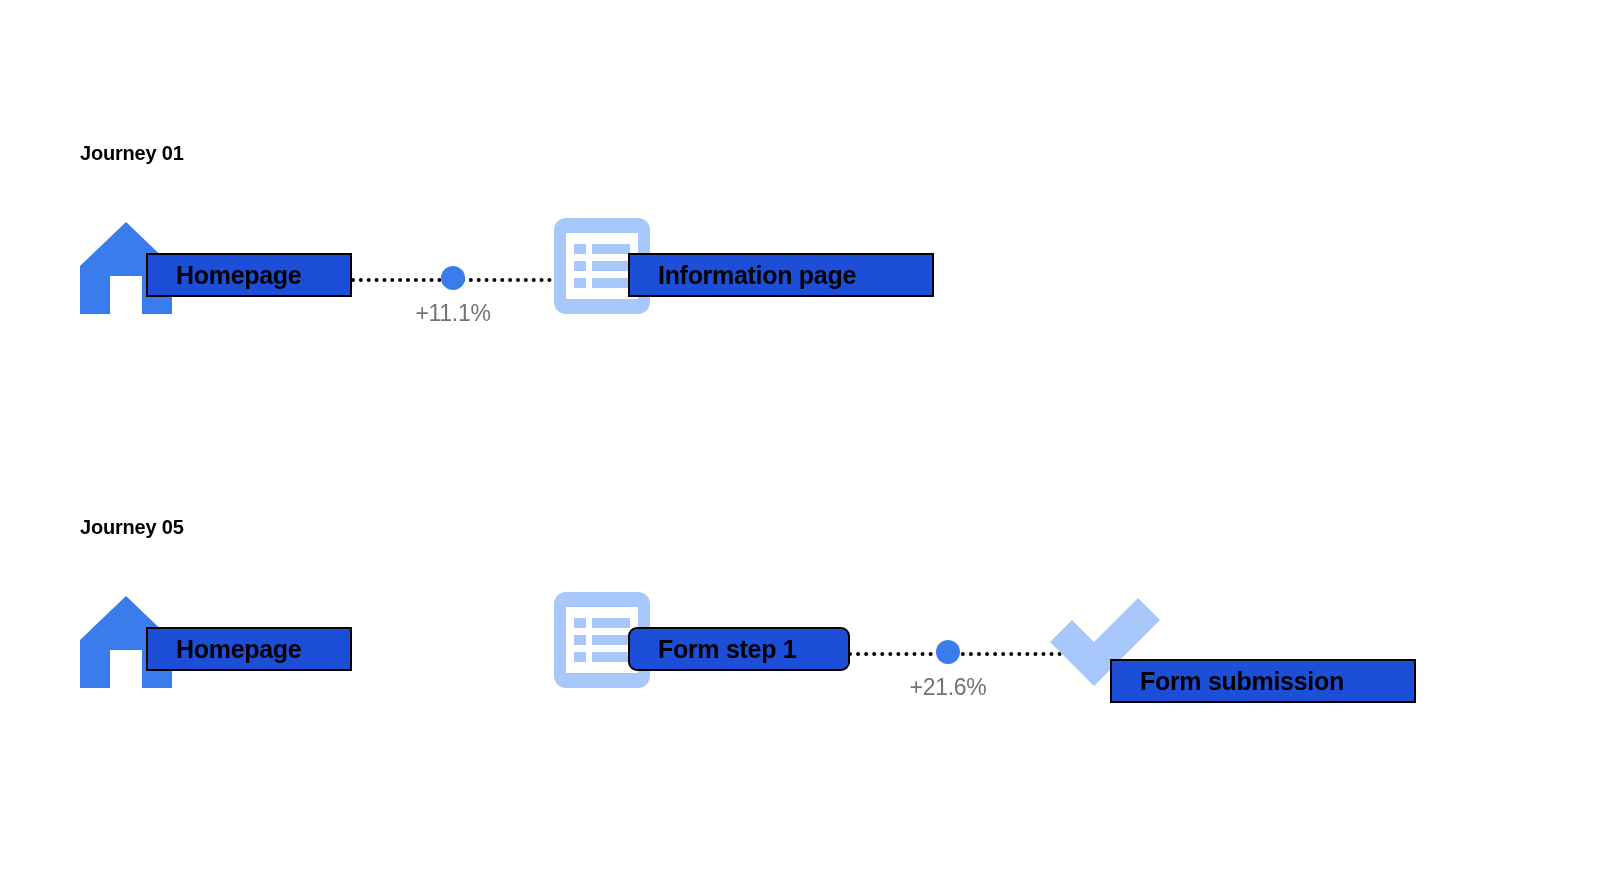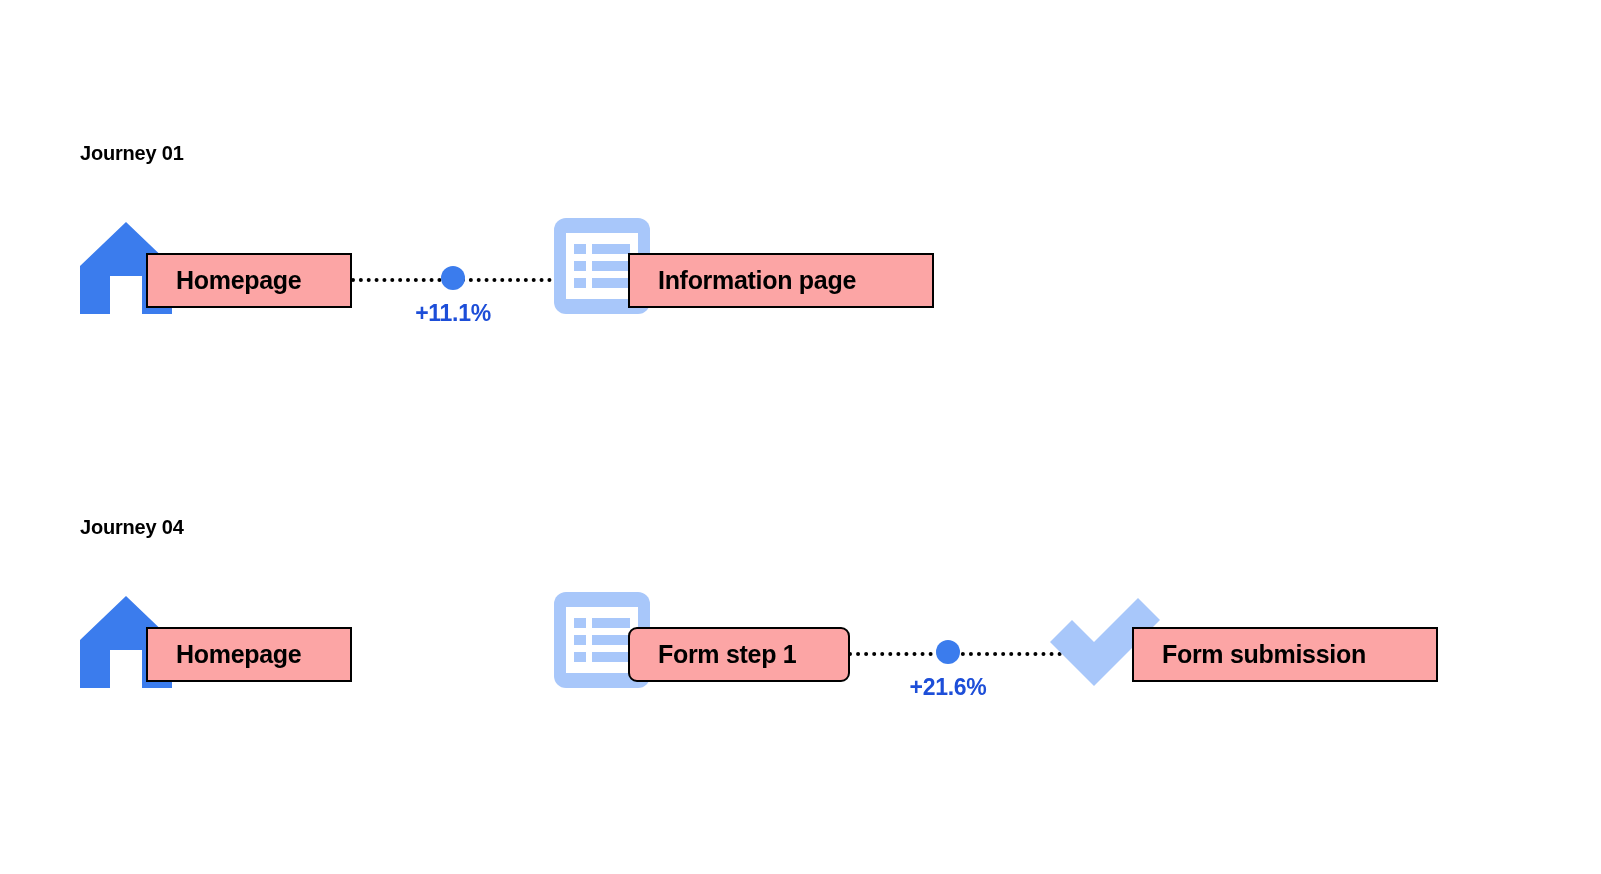--- a/index.html
+++ b/index.html
@@ -71,46 +71,46 @@
     height: 24px;
     margin-left: -12px;
     border-radius: 50%;
     background: #3b7ced;
   }
   .conn-pct {
     position: absolute;
     top: 96px;
     transform: translateX(-50%);
     font-size: 23px;
-    font-weight: bold;
+    font-weight: normal;
     letter-spacing: -0.3px;
     white-space: nowrap;
-    color: #1d4ed8;
+    color: #737373;
   }
 
   
   .node {
     position: absolute;
     top: 0;
     height: 120px;
   }
   .node-icon {
     position: absolute;
     left: 0;
     top: 14px;
     width: 96px;
     height: 96px;
   }
   .node-box {
     position: absolute;
     top: 49px;
-    height: 55px;
+    height: 44px;
     box-sizing: border-box;
     border: 2px solid #000000;
-    background: #fca5a5;
+    background: #1d4ed8;
     display: flex;
     align-items: center;
     z-index: 3;
   }
   .node-label {
     font-size: 25px;
     font-weight: bold;
     letter-spacing: -0.3px;
     white-space: nowrap;
     padding-left: 28px;
@@ -167,21 +167,21 @@
         </div>
         <div class="node-box" style="left:74px; width:306px;align-items:center;">
           <span class="node-label">Information page</span>
         </div>
       </div>
 
     </div>
   </section>
 
   <section class="journey" id="journey-1">
-    <div class="journey-title">Journey 04</div>
+    <div class="journey-title">Journey 05</div>
 
     <div class="flow">
 
 
       <div class="connector" style="left:848px; width:230px;">
         <div class="conn-line"></div>
         <div class="conn-dot" style="left:100px;"></div>
         <div class="conn-pct" style="left:100px;">+21.6%</div>
       </div>
 
@@ -213,21 +213,21 @@
           <span class="node-label">Form step 1</span>
         </div>
       </div>
 
       <div class="node" style="left:1046px; width:400px;">
         <div class="node-icon" style="left:0px; top:6px; width:110px; height:110px;">
           <svg class="icon-svg" viewBox="0 0 110 110" aria-hidden="true">
             <path d="M4 58 L26 36 L48 58 L92 14 L114 36 L48 102 Z" fill="#a8c7fa"></path>
           </svg>
         </div>
-        <div class="node-box" style="left:86px; width:306px;">
+        <div class="node-box" style="left:64px; width:306px;margin-top:32px;">
           <span class="node-label">Form submission</span>
         </div>
       </div>
 
     </div>
   </section>
 
 </div>
 
 </body></html>

